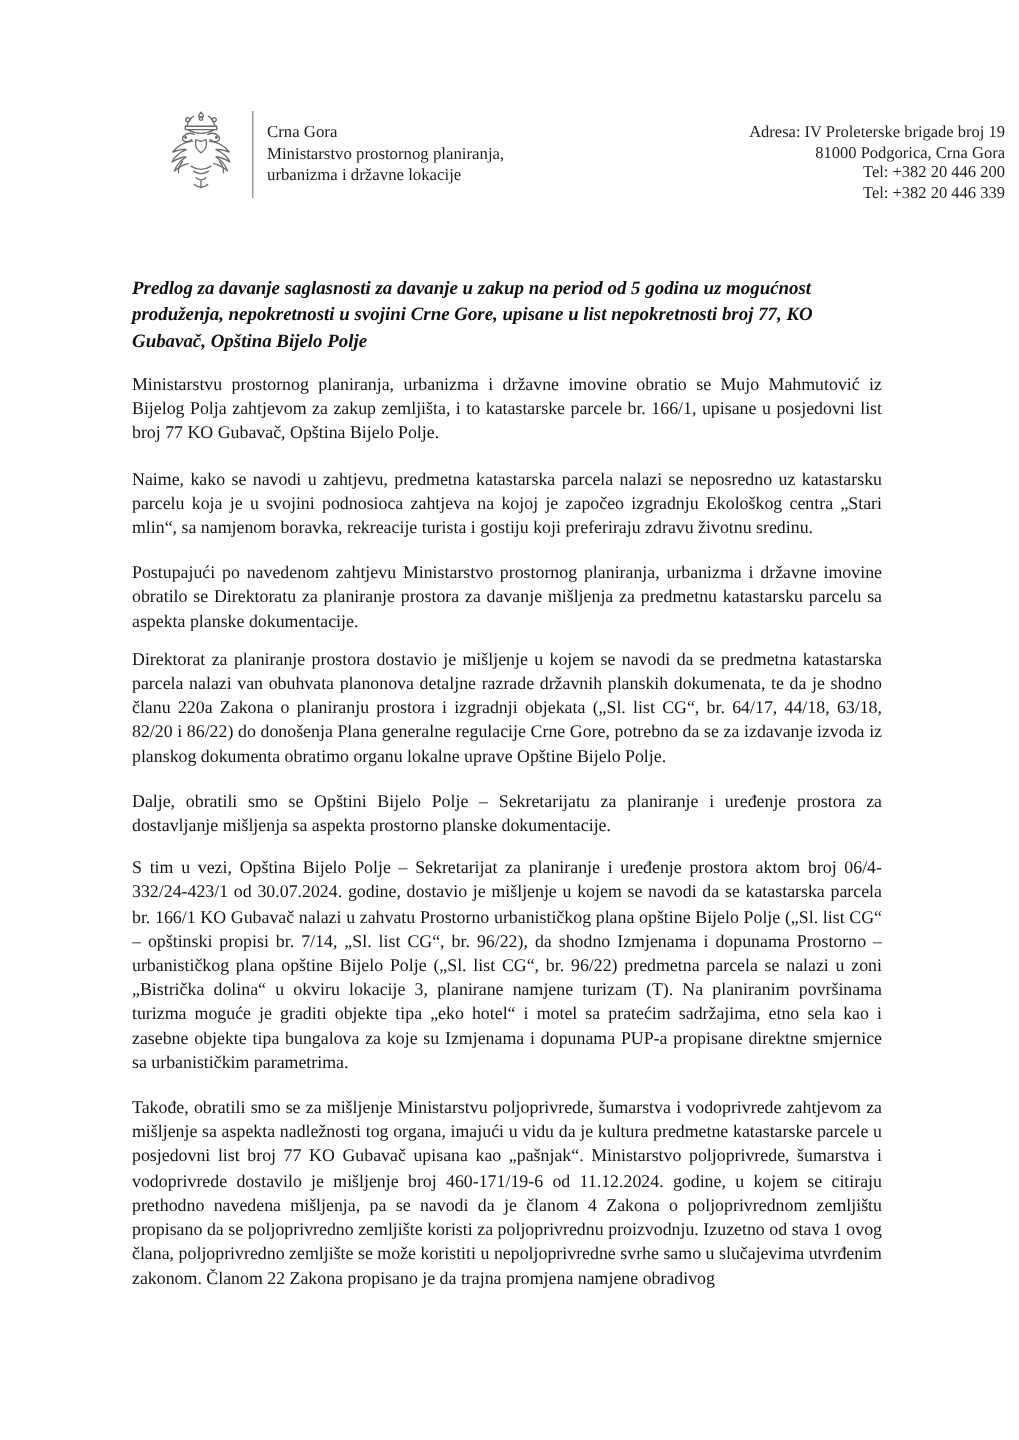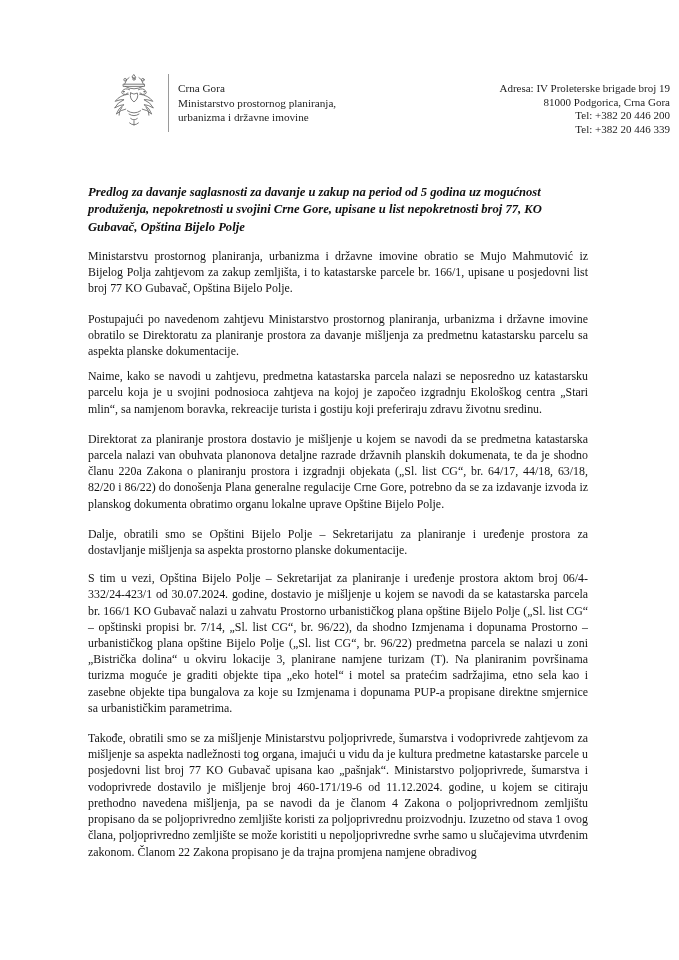--- a/index.html
+++ b/index.html
@@ -140,37 +140,37 @@
             <path d="M44 84 q6 5 12 0"></path>
             <path d="M50 88 v8"></path>
             <path d="M42 92 q8 7 16 0"></path>
             <path d="M28 64 q-6 7 -5 14 M72 64 q6 7 5 14"></path>
           </g>
         </svg>
       </div>
       <div class="lh-rule"></div>
       <div class="lh-org" style="white-space: pre-line;">Crna Gora
 Ministarstvo prostornog planiranja,
-urbanizma i državne imovine</div>
+urbanizma i državne lokacije</div>
     </div>
 
     <div class="lh-right" style="white-space: pre-line;">Adresa: IV Proleterske brigade broj 19
 81000 Podgorica, Crna Gora
 Tel: +382 20 446 200
 Tel: +382 20 446 339</div>
   </div>
 
   <div class="doc-title">Predlog za davanje saglasnosti za davanje u zakup na period od 5 godina uz mogućnost produženja, nepokretnosti u svojini Crne Gore, upisane u list nepokretnosti broj 77, KO Gubavač, Opština Bijelo Polje</div>
 
   <div class="body-copy">
     <p class="para">Ministarstvu prostornog planiranja, urbanizma i državne imovine obratio se Mujo Mahmutović iz Bijelog Polja zahtjevom za zakup zemljišta, i to katastarske parcele br. 166/1, upisane u posjedovni list broj 77 KO Gubavač, Opština Bijelo Polje.</p>
 
+    <p class="para">Naime, kako se navodi u zahtjevu, predmetna katastarska parcela nalazi se neposredno uz katastarsku parcelu koja je u svojini podnosioca zahtjeva na kojoj je započeo izgradnju Ekološkog centra „Stari mlin“, sa namjenom boravka, rekreacije turista i gostiju koji preferiraju zdravu životnu sredinu.</p>
+
     <p class="para gap-sm">Postupajući po navedenom zahtjevu Ministarstvo prostornog planiranja, urbanizma i državne imovine obratilo se Direktoratu za planiranje prostora za davanje mišljenja za predmetnu katastarsku parcelu sa aspekta planske dokumentacije.</p>
-
-    <p class="para">Naime, kako se navodi u zahtjevu, predmetna katastarska parcela nalazi se neposredno uz katastarsku parcelu koja je u svojini podnosioca zahtjeva na kojoj je započeo izgradnju Ekološkog centra „Stari mlin“, sa namjenom boravka, rekreacije turista i gostiju koji preferiraju zdravu životnu sredinu.</p>
 
     <p class="para">Direktorat za planiranje prostora dostavio je mišljenje u kojem se navodi da se predmetna katastarska parcela nalazi van obuhvata planonova detaljne razrade državnih planskih dokumenata, te da je shodno članu 220a Zakona o planiranju prostora i izgradnji objekata („Sl. list CG“, br. 64/17, 44/18, 63/18, 82/20 i 86/22) do donošenja Plana generalne regulacije Crne Gore, potrebno da se za izdavanje izvoda iz planskog dokumenta obratimo organu lokalne uprave Opštine Bijelo Polje.</p>
 
     <p class="para tight">Dalje, obratili smo se Opštini Bijelo Polje – Sekretarijatu za planiranje i uređenje prostora za dostavljanje mišljenja sa aspekta prostorno planske dokumentacije.</p>
 
     <p class="para">S tim u vezi,  Opština Bijelo Polje – Sekretarijat za planiranje i uređenje prostora aktom broj 06/4-332/24-423/1 od 30.07.2024. godine, dostavio je mišljenje u kojem se navodi da se katastarska parcela br. 166/1 KO Gubavač nalazi u zahvatu Prostorno urbanističkog plana opštine Bijelo Polje („Sl. list CG“ – opštinski propisi br. 7/14, „Sl. list CG“, br. 96/22), da shodno Izmjenama i dopunama Prostorno – urbanističkog plana opštine Bijelo Polje („Sl. list CG“, br. 96/22) predmetna parcela se nalazi u zoni „Bistrička dolina“ u okviru lokacije 3, planirane namjene turizam (T). Na planiranim površinama turizma moguće je graditi objekte tipa „eko hotel“ i motel sa pratećim sadržajima, etno sela kao i zasebne objekte tipa bungalova za koje su Izmjenama i dopunama PUP-a propisane direktne smjernice sa urbanističkim parametrima.</p>
 
     <p class="para">Takođe, obratili smo se za mišljenje Ministarstvu poljoprivrede, šumarstva i vodoprivrede zahtjevom za mišljenje sa aspekta nadležnosti tog organa, imajući u vidu da je kultura predmetne katastarske parcele u posjedovni list broj 77 KO Gubavač upisana kao „pašnjak“. Ministarstvo poljoprivrede, šumarstva i vodoprivrede dostavilo je mišljenje broj 460-171/19-6 od 11.12.2024. godine, u kojem se citiraju prethodno navedena mišljenja, pa se navodi da je članom 4 Zakona o poljoprivrednom zemljištu propisano da se poljoprivredno zemljište koristi za poljoprivrednu proizvodnju. Izuzetno od stava 1 ovog člana, poljoprivredno zemljište se može koristiti u nepoljoprivredne svrhe samo u slučajevima utvrđenim zakonom. Članom 22 Zakona propisano je da trajna promjena namjene obradivog</p>
   </div>
 

